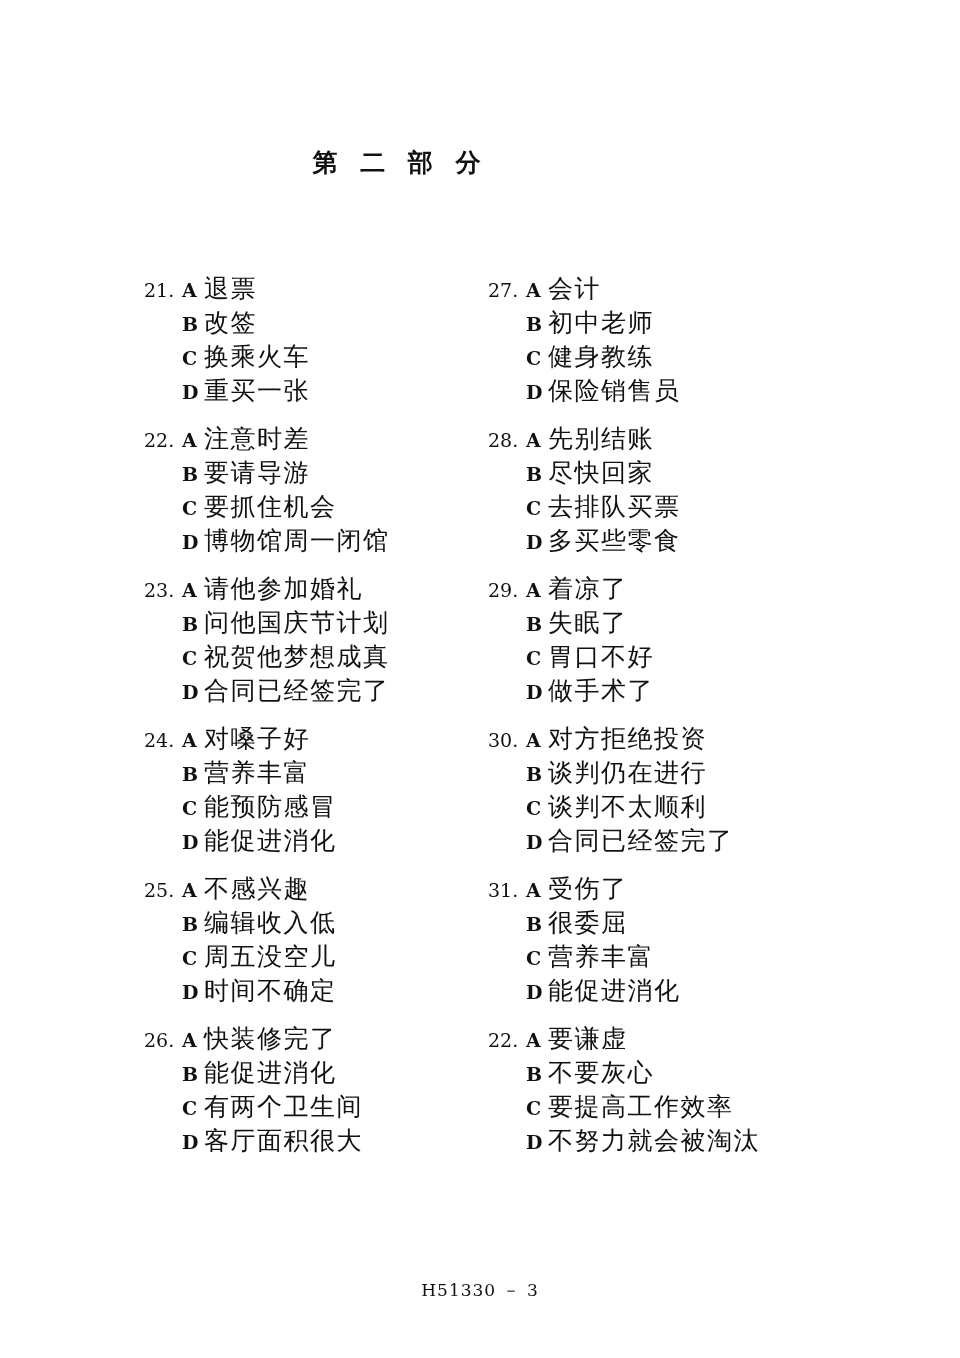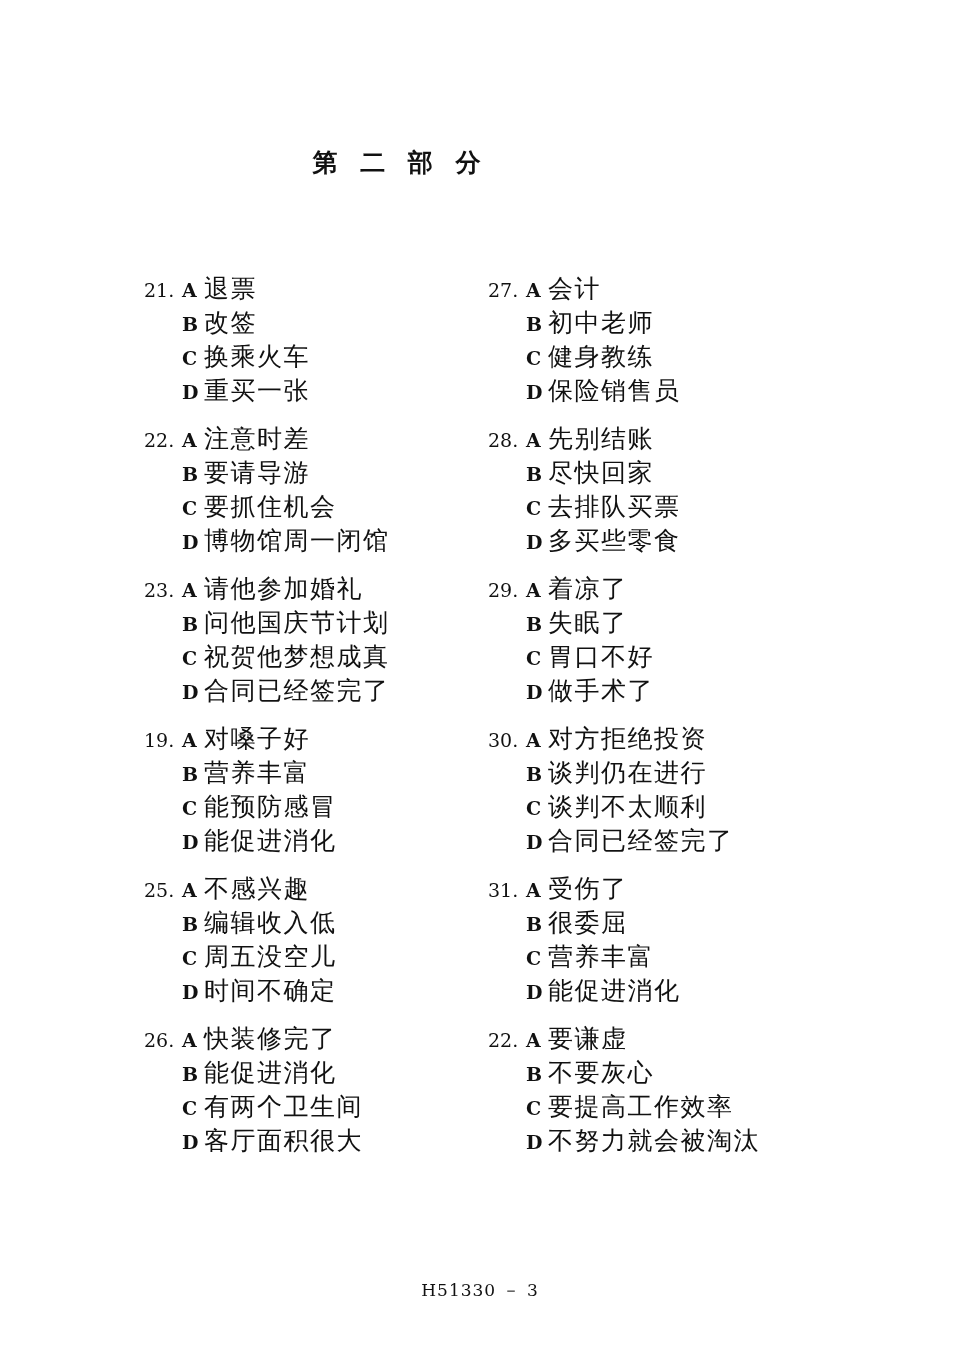--- a/index.html
+++ b/index.html
@@ -181,21 +181,21 @@
             <span class="otext">祝贺他梦想成真</span>
           </div>
           <div class="option-row">
             <span class="qnum blank">23.</span>
             <span class="olabel">D</span>
             <span class="otext">合同已经签完了</span>
           </div>
         </div>
         <div class="question">
           <div class="option-row">
-            <span class="qnum">19.</span>
+            <span class="qnum">24.</span>
             <span class="olabel">A</span>
             <span class="otext">对嗓子好</span>
           </div>
           <div class="option-row">
             <span class="qnum blank">24.</span>
             <span class="olabel">B</span>
             <span class="otext">营养丰富</span>
           </div>
           <div class="option-row">
             <span class="qnum blank">24.</span>

